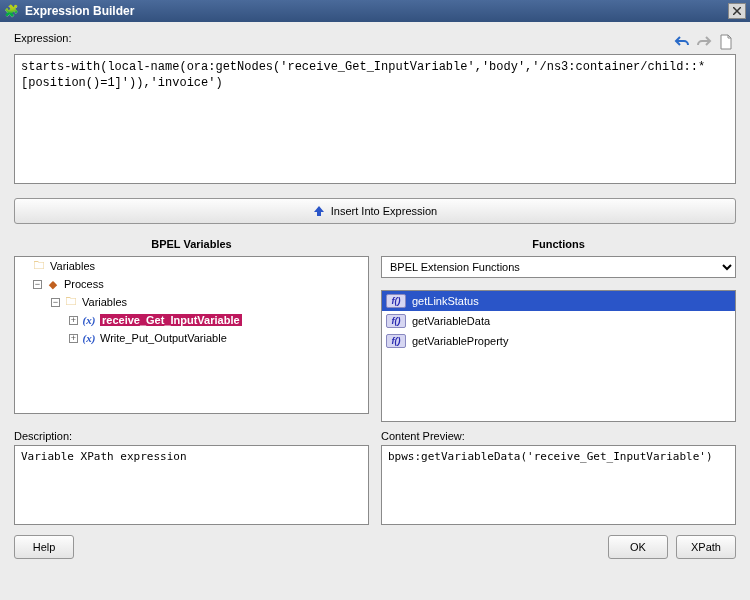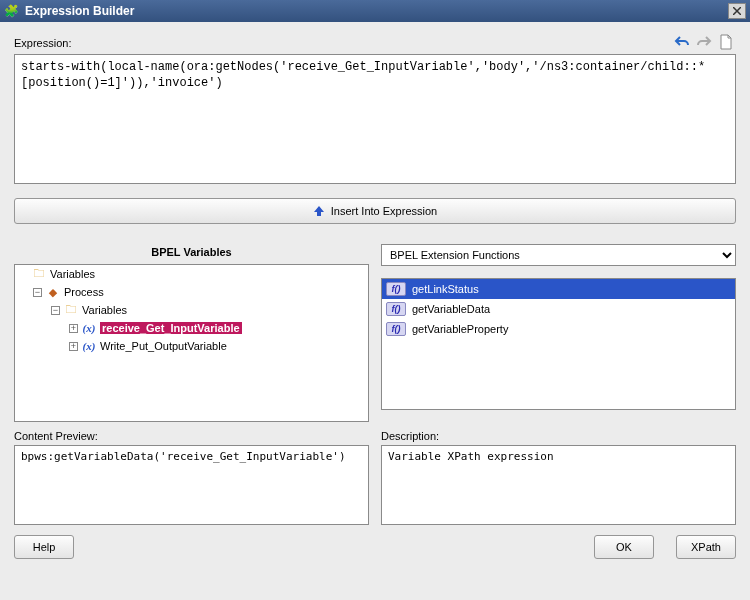--- a/index.html
+++ b/index.html
@@ -35,21 +35,21 @@
   .content {
     padding: 10px 14px 0 14px;
   }
   .section-label {
     font-size: 11px;
     margin-bottom: 3px;
     display: block;
   }
   .toolbar-row {
     display: flex;
-    align-items: flex-end;
+    align-items: flex-start;
     margin-bottom: 2px;
   }
   .toolbar-row .spacer { flex: 1; }
   .icon-btn {
     width: 20px; height: 20px;
     display: inline-flex;
     align-items: center; justify-content: center;
     margin-left: 2px;
     cursor: pointer;
   }
@@ -60,21 +60,21 @@
     background: #fff;
     font-family: "Courier New", monospace;
     font-size: 12px;
     padding: 4px 6px;
     resize: none;
     line-height: 1.35;
     overflow-wrap: break-word;
   }
   .insert-row {
     margin-top: 12px;
-    margin-bottom: 20px;
+    margin-bottom: 12px;
   }
   .insert-btn {
     width: 100%;
     height: 26px;
     border: 1px solid #969696;
     border-radius: 3px;
     background: linear-gradient(to bottom, #fdfdfd, #e4e4e4);
     display: flex;
     align-items: center;
     justify-content: center;
@@ -205,21 +205,21 @@
   .footer .spacer { flex: 1; }
   .std-btn {
     min-width: 60px;
     height: 24px;
     border: 1px solid #969696;
     border-radius: 3px;
     background: linear-gradient(to bottom, #fdfdfd, #e4e4e4);
     padding: 0 12px;
     font-size: 11px;
     cursor: pointer;
-    margin-left: 22px;
+    margin-left: 8px;
   }
   .std-btn:first-child { margin-left: 0; }
 </style>
 </head>
 <body>
 
 <div class="titlebar">
   <span style="margin-right:6px">🧩</span>
   <span>Expression Builder</span>
   <div class="spacer"></div>
@@ -287,20 +287,21 @@
           <span class="tree-label selected">receive_Get_InputVariable</span>
         </div>
         <div class="tree-row indent3">
           <span class="expander">+</span>
           <span class="node-icon var-icon">(x)</span>
           <span class="tree-label">Write_Put_OutputVariable</span>
         </div>
       </div>
     </div>
     <div class="col">
+      <div class="col-header">Functions</div>
       <select class="dropdown">
         <option>BPEL Extension Functions</option>
       </select>
       <div class="func-panel">
         <div class="func-row selected">
           <span class="fn-badge">f()</span>
           <span>getLinkStatus</span>
         </div>
         <div class="func-row">
           <span class="fn-badge">f()</span>
@@ -309,26 +310,26 @@
         <div class="func-row">
           <span class="fn-badge">f()</span>
           <span>getVariableProperty</span>
         </div>
       </div>
     </div>
   </div>
 
   <div class="bottom-panels">
     <div class="col">
+      <span class="section-label">Description:</span>
+      <textarea class="small-area" readonly="" style="">Variable XPath expression</textarea>
+    </div>
+    <div class="col">
       <span class="section-label">Content Preview:</span>
       <textarea class="small-area" readonly="" style="">bpws:getVariableData('receive_Get_InputVariable')</textarea>
-    </div>
-    <div class="col">
-      <span class="section-label">Description:</span>
-      <textarea class="small-area" readonly="" style="">Variable XPath expression</textarea>
     </div>
   </div>
 </div>
 
 <div class="footer">
   <button class="std-btn">Help</button>
   <div class="spacer"></div>
   <button class="std-btn">OK</button>
   <button class="std-btn">XPath</button>
 </div>

